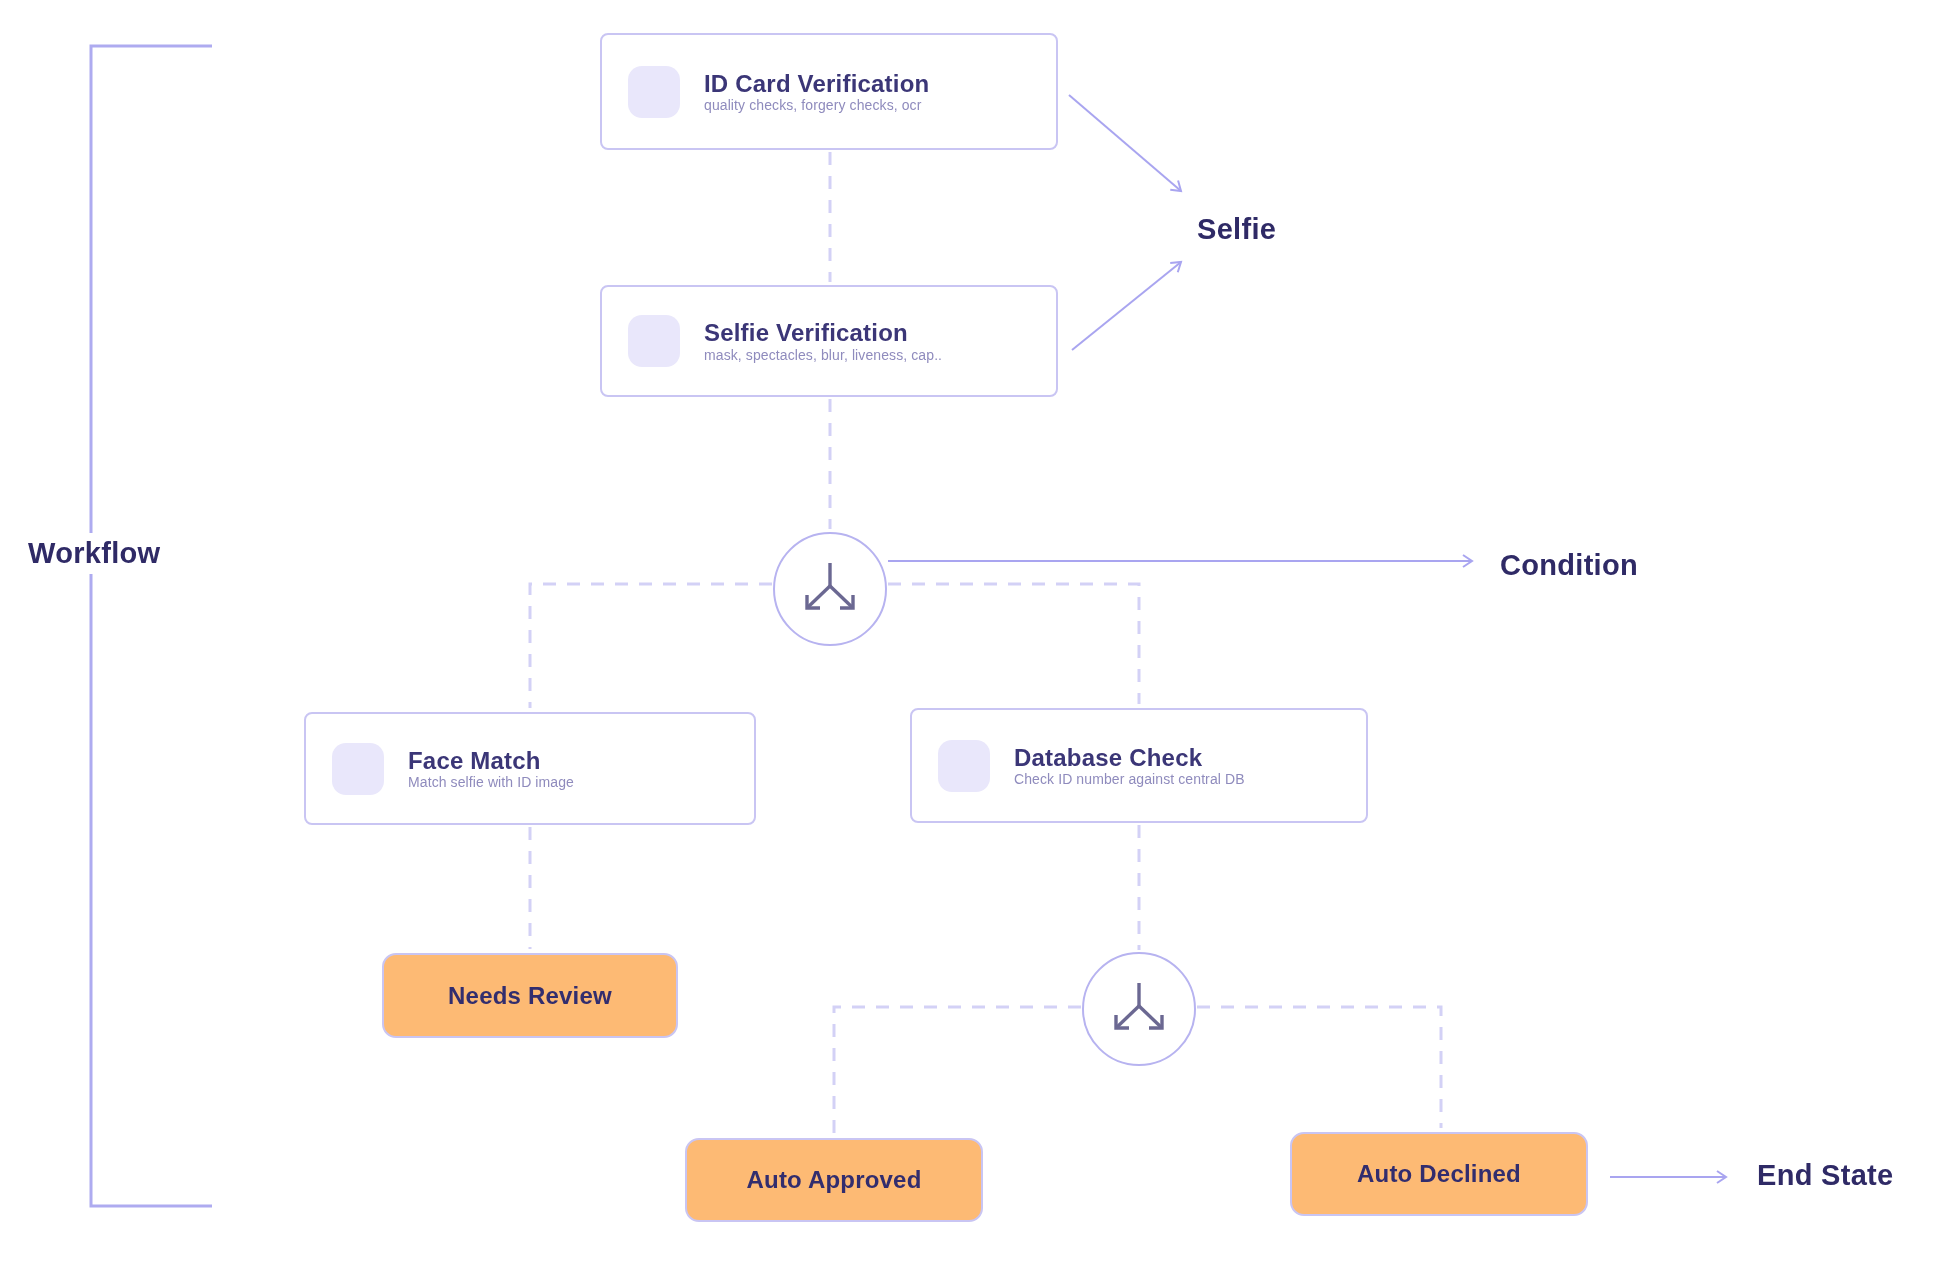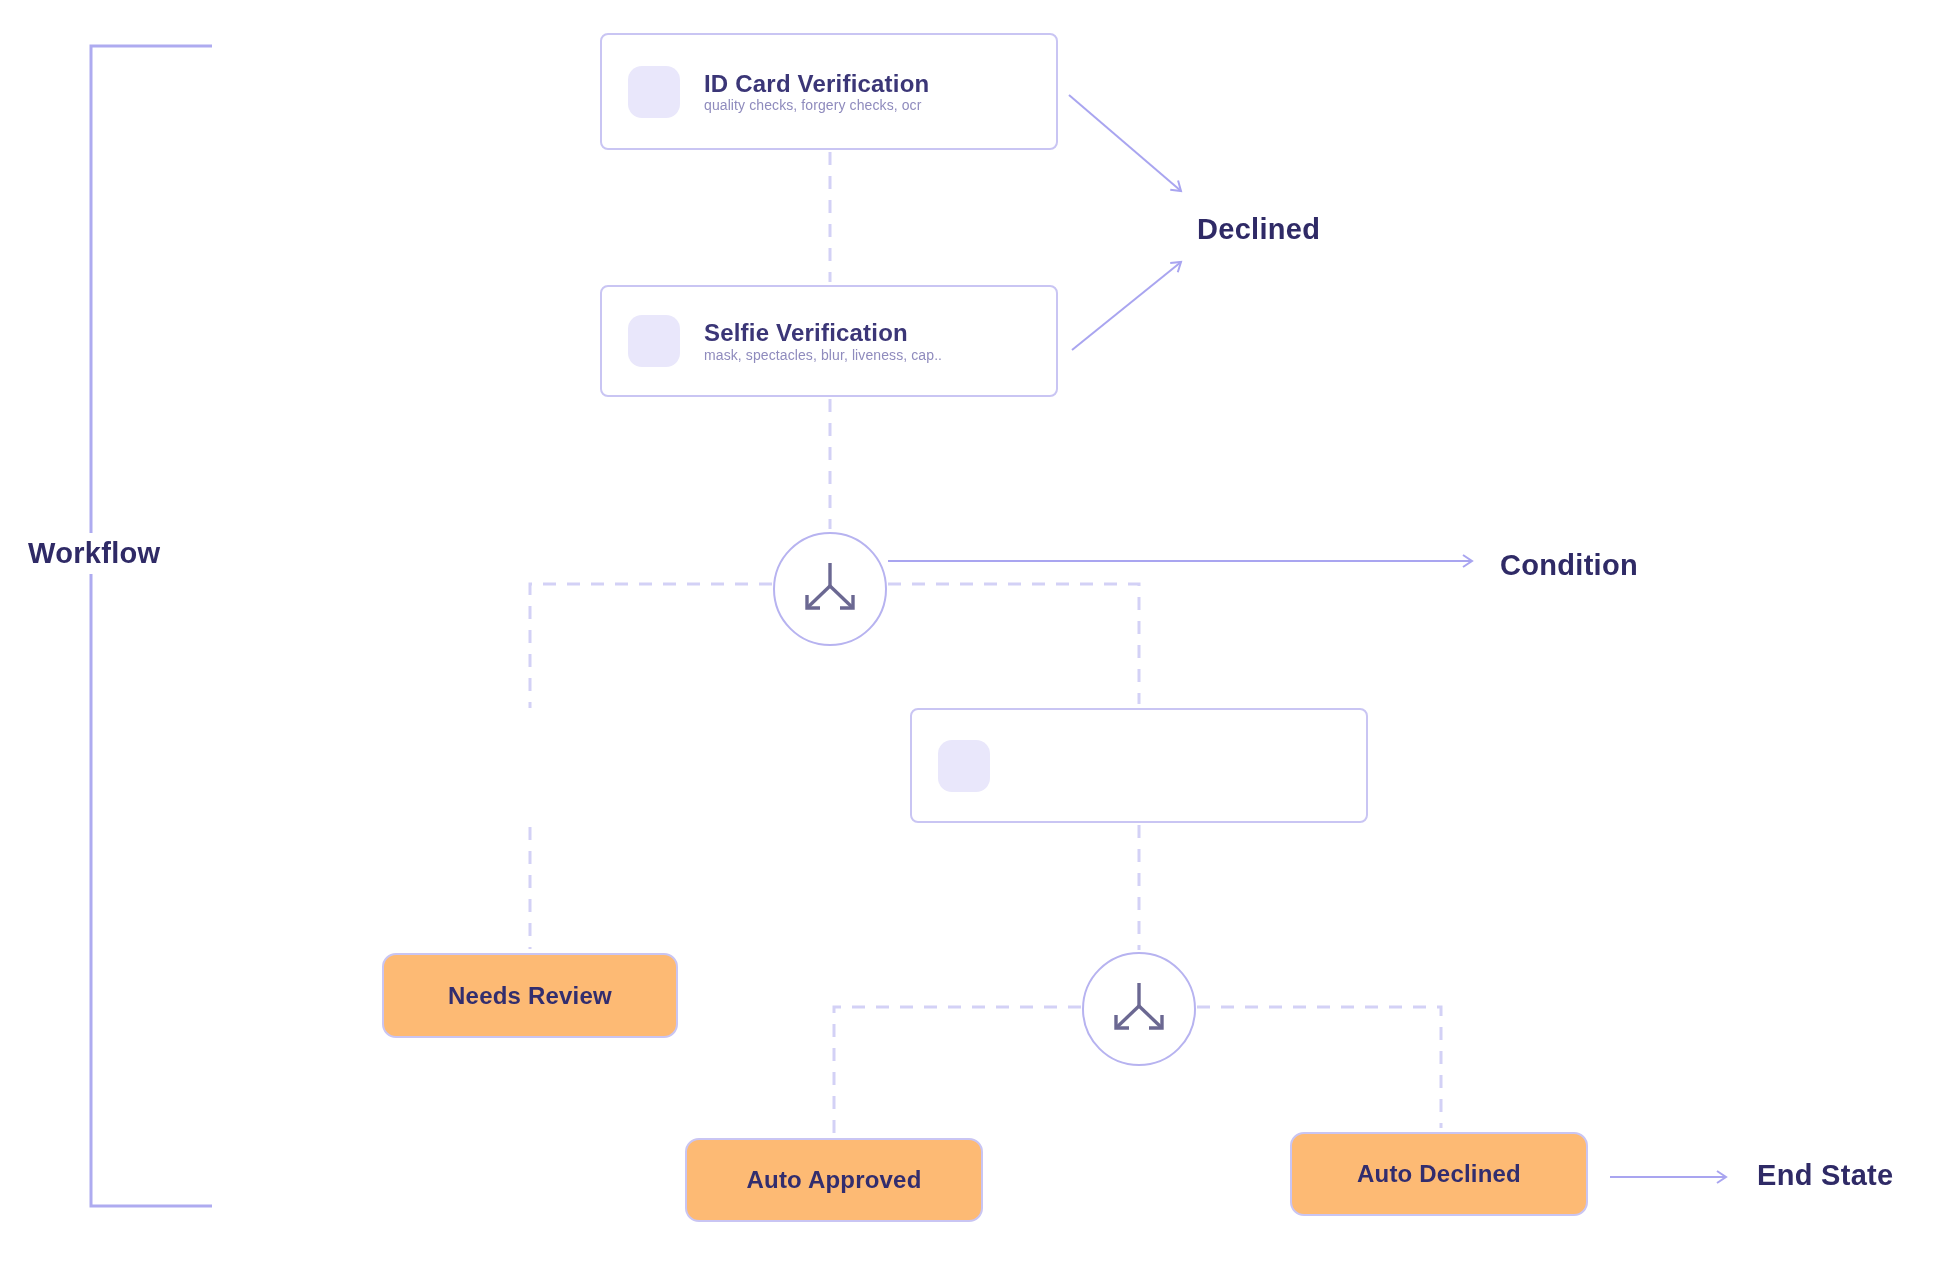--- a/index.html
+++ b/index.html
@@ -154,33 +154,44 @@
   </div>
 
   <div class="module-card pos-selfie">
     <div class="icon-box"></div>
     <div class="card-texts">
       <div class="card-title">Selfie Verification</div>
       <div class="card-subtitle">mask, spectacles, blur, liveness, cap..</div>
     </div>
   </div>
 
+  <div class="module-card pos-face-match">
+    <div class="icon-box"></div>
+    <div class="card-texts">
+      <div class="card-title">Face Match</div>
+      <div class="card-subtitle">Match selfie with ID image</div>
+    </div>
+  </div>
 
   <div class="module-card pos-database-check">
     <div class="icon-box"></div>
+    <div class="card-texts">
+      <div class="card-title">Database Check</div>
+      <div class="card-subtitle">Check ID number against central DB</div>
+    </div>
   </div>
 
   <div class="simple-box pos-needs-review">
     <span>Needs Review</span>
   </div>
   <div class="simple-box pos-auto-approved">
     <span>Auto Approved</span>
   </div>
   <div class="simple-box pos-auto-declined">
     <span>Auto Declined</span>
   </div>
 
   <div class="floating-label pos-workflow">Workflow</div>
-  <div class="floating-label pos-modules">Declined</div>
+  <div class="floating-label pos-modules">Selfie</div>
   <div class="floating-label pos-condition">Condition</div>
   <div class="floating-label pos-endstate">End State</div>
 
 </div>
 
 </body></html>

